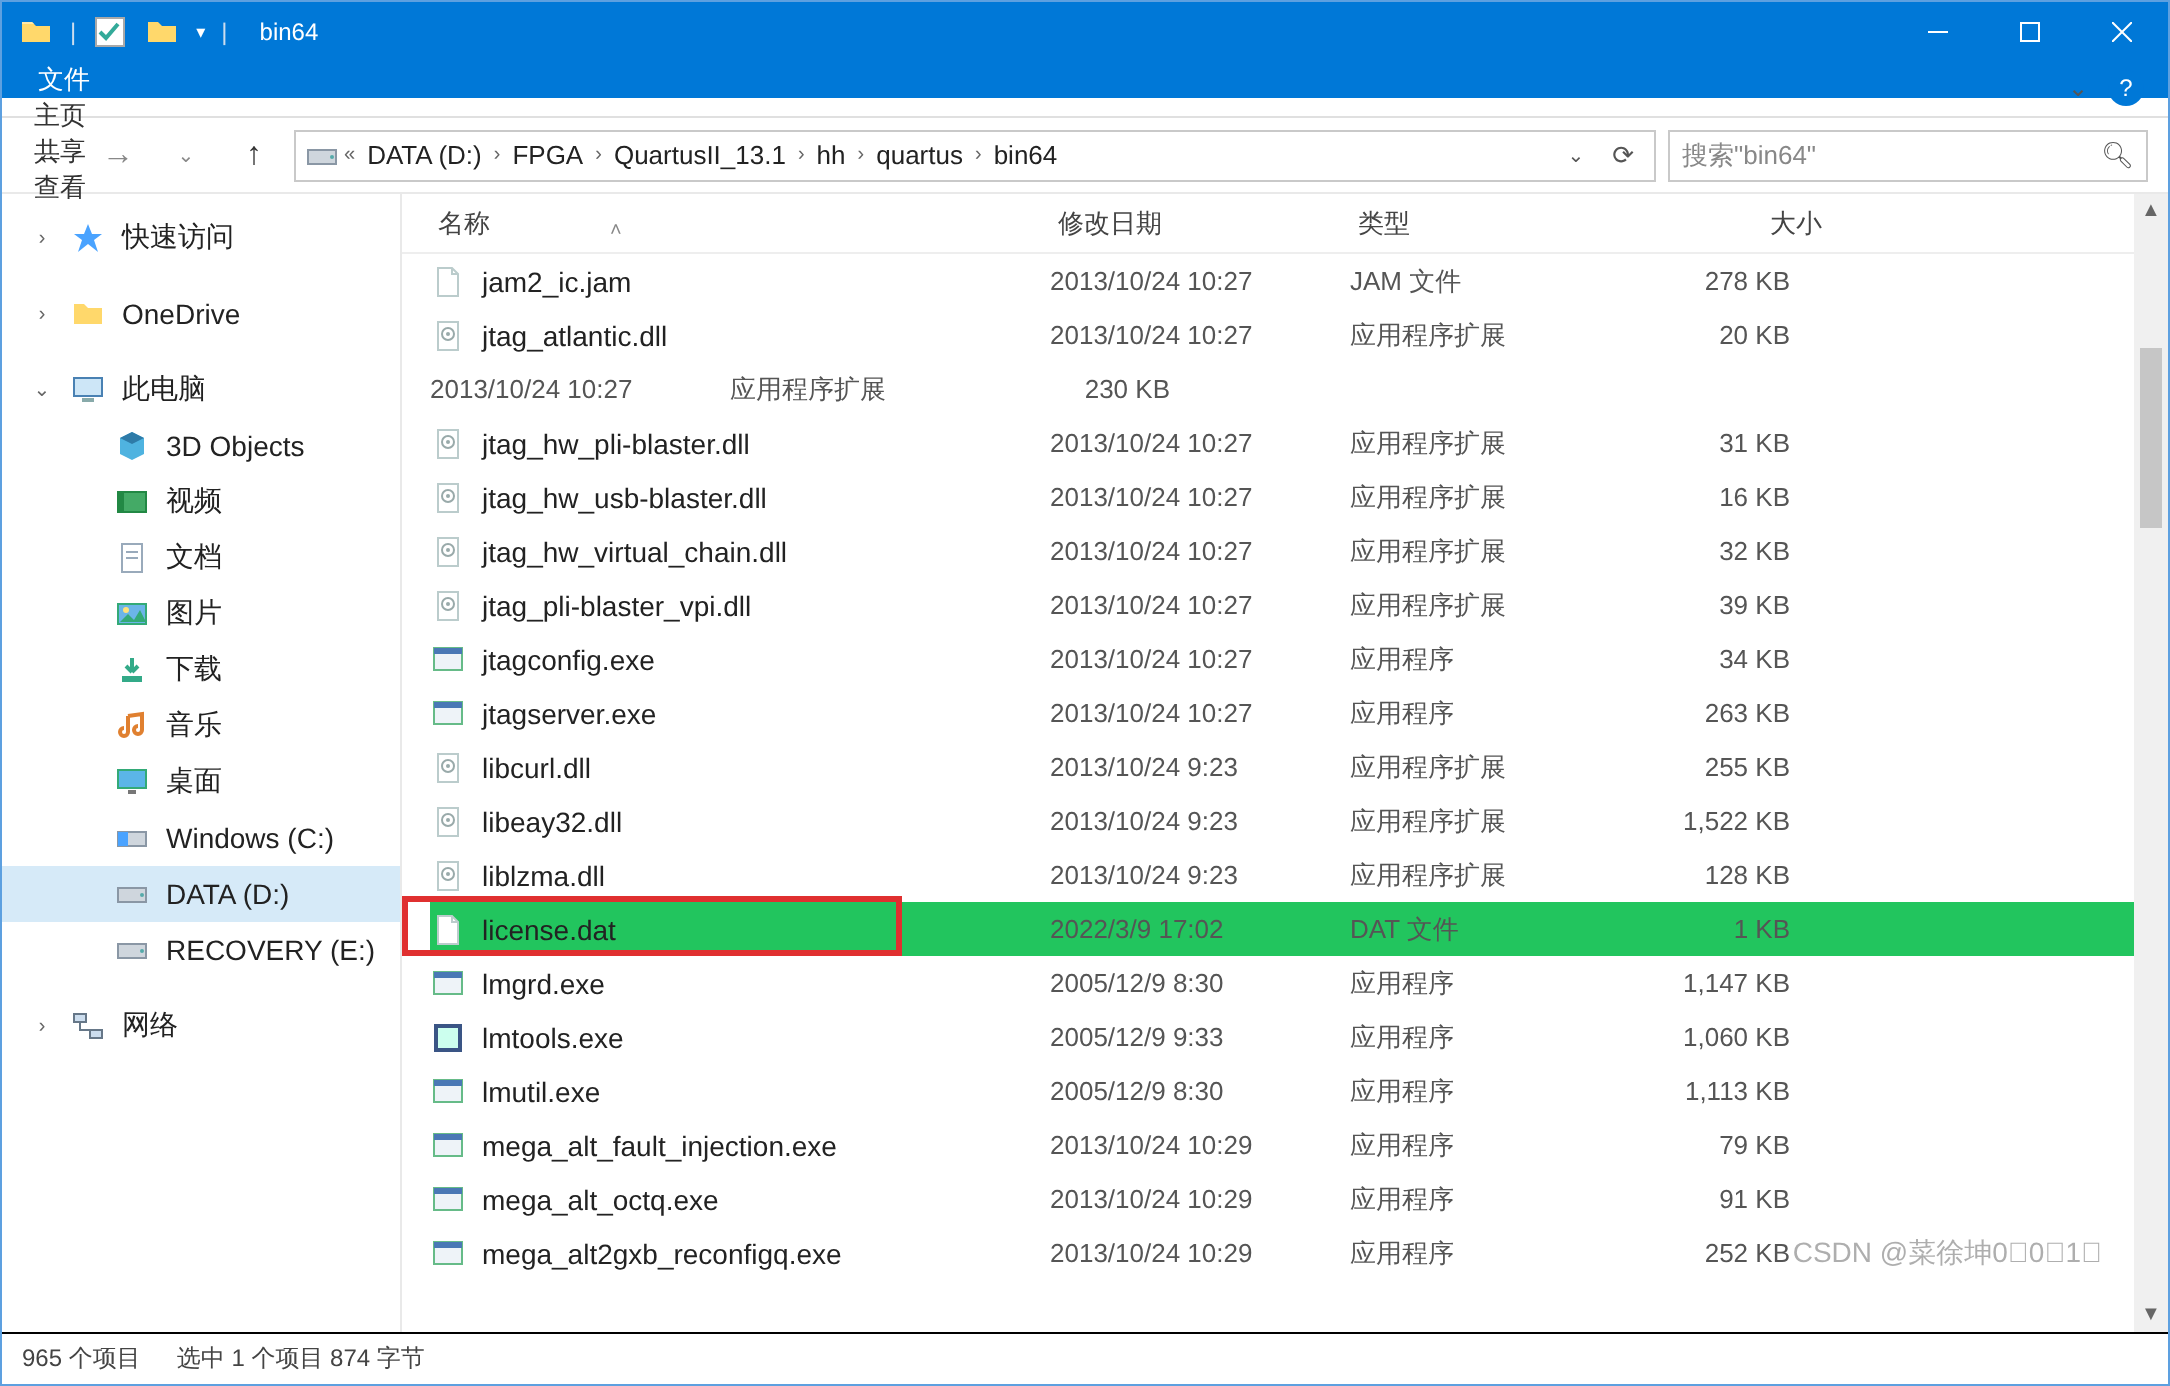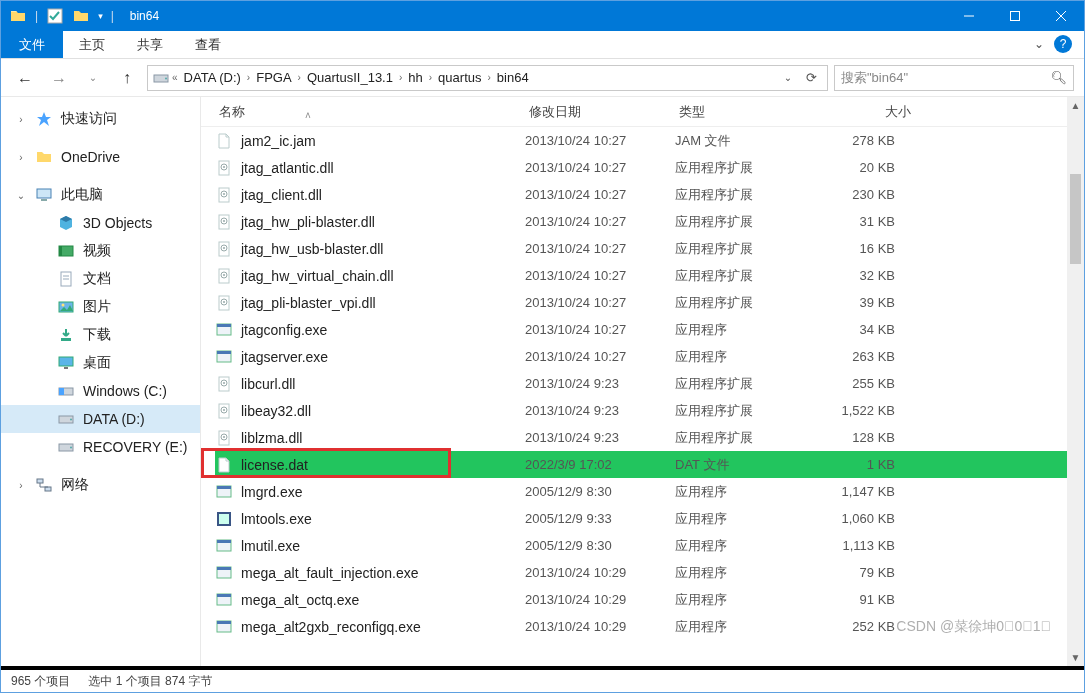--- a/index.html
+++ b/index.html
@@ -5,21 +5,21 @@
 * { margin:0; padding:0; box-sizing:border-box; font-family: "Microsoft YaHei", "Segoe UI", sans-serif; }
 body { background:#666; width:1085px; height:693px; overflow:hidden; }
 .window { width:1085px; height:693px; background:#fff; display:flex; flex-direction:column; border:1px solid #5da0e0; }
 
 .titlebar { height:30px; background:#0078d7; color:#fff; display:flex; align-items:center; font-size:12px; }
 .titlebar .ico-group { display:flex; align-items:center; gap:8px; padding:0 8px; }
 .titlebar .title-text { padding-left:8px; }
 .titlebar .spacer { flex:1; }
 .titlebar .win-btn { width:46px; height:30px; display:flex; align-items:center; justify-content:center; }
 
-.ribbon { height:28px; background:#fff; display:flex; align-items:stretch; border-bottom:1px solid #e0e0e0; font-size:13px; position:relative; }
+.ribbon { height:28px; background:#fff; display:flex; align-items:stretch; border-bottom:1px solid #e0e0e0; font-size:13px; position:relative;flex-direction:column; }
 .ribbon .file-tab { background:#0078d7; color:#fff; padding:0 18px; display:flex; align-items:center; }
 .ribbon .tab { padding:0 16px; display:flex; align-items:center; color:#333; }
 .ribbon .chev { position:absolute; right:40px; top:6px; font-size:12px; color:#555; }
 .ribbon .help { position:absolute; right:12px; top:4px; width:18px; height:18px; background:#0078d7; color:#fff; border-radius:50%; font-size:12px; display:flex; align-items:center; justify-content:center; }
 
 .addr-row { height:38px; display:flex; align-items:center; gap:6px; padding:4px 10px; border-bottom:1px solid #e9e9e9;}
 .nav-btn { width:28px; height:28px; display:flex; align-items:center; justify-content:center; color:#888; font-size:16px;}
 .nav-btn.enabled { color:#333; }
 .breadcrumb { flex:1; height:26px; border:1px solid #c9c9c9; display:flex; align-items:center; font-size:13px; padding:0 4px; overflow:hidden;}
 .breadcrumb .crumb { padding:0 4px; white-space:nowrap; color:#222;}
@@ -49,21 +49,21 @@
 .row .fname { width:310px; display:flex; align-items:center; gap:8px; white-space:nowrap;}
 .row .fdate { width:150px; color:#555; font-size:13px;}
 .row .ftype { width:140px; color:#555; font-size:13px;}
 .row .fsize { width:100px; text-align:right; color:#555; font-size:13px; padding-right:20px;}
 .file-ic { width:18px; height:18px; flex-shrink:0; display:flex; align-items:center; justify-content:center;}
 .highlight-box { position:absolute; border:3px solid #e03030; pointer-events:none; }
 .scrollbar { width:17px; background:#f0f0f0; display:flex; flex-direction:column; }
 .sb-arrow { height:17px; display:flex; align-items:center; justify-content:center; color:#666; font-size:10px;}
 .sb-thumb { background:#c6c6c6; margin:0 3px; border-radius:0; }
 
-.status { height:26px; border-top:4px solid #000000; display:flex; align-items:center; font-size:12px; color:#444; padding:0 10px; gap:18px;}
+.status { height:26px; border-top:1px solid #000000; display:flex; align-items:center; font-size:12px; color:#444; padding:0 10px; gap:18px;}
 .watermark { position:absolute; right:16px; bottom:30px; color:rgba(120,120,120,0.6); font-size:14px; pointer-events:none;}
 
 .svg16 { width:16px; height:16px; }
 </style>
 </head>
 <body>
 
 <div class="window">
 
   <div class="titlebar">
@@ -230,20 +230,29 @@
               <svg class="svg16" viewBox="0 0 16 16">
                 <path d="M8 2v7m0 0l-3-3m3 3l3-3" stroke="#3a8" stroke-width="2" fill="none"></path>
                 <rect x="3" y="11" width="10" height="3" fill="#3a8"></rect>
               </svg>
             </span>
             <span>下载</span>
           </div>
           <div class="sb-item child">
             <span class="ic">
               <svg class="svg16" viewBox="0 0 16 16">
+                <path d="M6 3v8a2 2 0 11-2-2" fill="none" stroke="#e08030" stroke-width="2"></path>
+                <path d="M6 3l7-1v8a2 2 0 11-2-2" fill="none" stroke="#e08030" stroke-width="2"></path>
+              </svg>
+            </span>
+            <span>音乐</span>
+          </div>
+          <div class="sb-item child">
+            <span class="ic">
+              <svg class="svg16" viewBox="0 0 16 16">
                 <rect x="1" y="2" width="14" height="9" fill="#5bb5e8" stroke="#3a7"></rect>
                 <rect x="6" y="12" width="4" height="2" fill="#777"></rect>
               </svg>
             </span>
             <span>桌面</span>
           </div>
           <div class="sb-item child">
             <span class="ic">
               <svg class="svg16" viewBox="0 0 16 16">
                 <rect x="1" y="5" width="14" height="7" fill="#cfd6dd" stroke="#8a97a5"></rect>
@@ -319,30 +328,20 @@
                   <circle cx="8" cy="7" r="1" fill="#9aa"></circle>
                 </svg>
               </span>
               <span>jtag_atlantic.dll</span>
             </div>
             <div class="fdate">2013/10/24 10:27</div>
             <div class="ftype">应用程序扩展</div>
             <div class="fsize">20 KB</div>
           </div>
           <div class="row">
-            <div class="fname">
-              <span class="file-ic">
-                <svg class="svg16" viewBox="0 0 16 16">
-                  <rect x="3" y="1" width="10" height="14" fill="#fff" stroke="#bcc"></rect>
-                  <circle cx="8" cy="7" r="3" fill="none" stroke="#9aa"></circle>
-                  <circle cx="8" cy="7" r="1" fill="#9aa"></circle>
-                </svg>
-              </span>
-              <span>jtag_client.dll</span>
-            </div>
             <div class="fdate">2013/10/24 10:27</div>
             <div class="ftype">应用程序扩展</div>
             <div class="fsize">230 KB</div>
           </div>
           <div class="row">
             <div class="fname">
               <span class="file-ic">
                 <svg class="svg16" viewBox="0 0 16 16">
                   <rect x="3" y="1" width="10" height="14" fill="#fff" stroke="#bcc"></rect>
                   <circle cx="8" cy="7" r="3" fill="none" stroke="#9aa"></circle>

